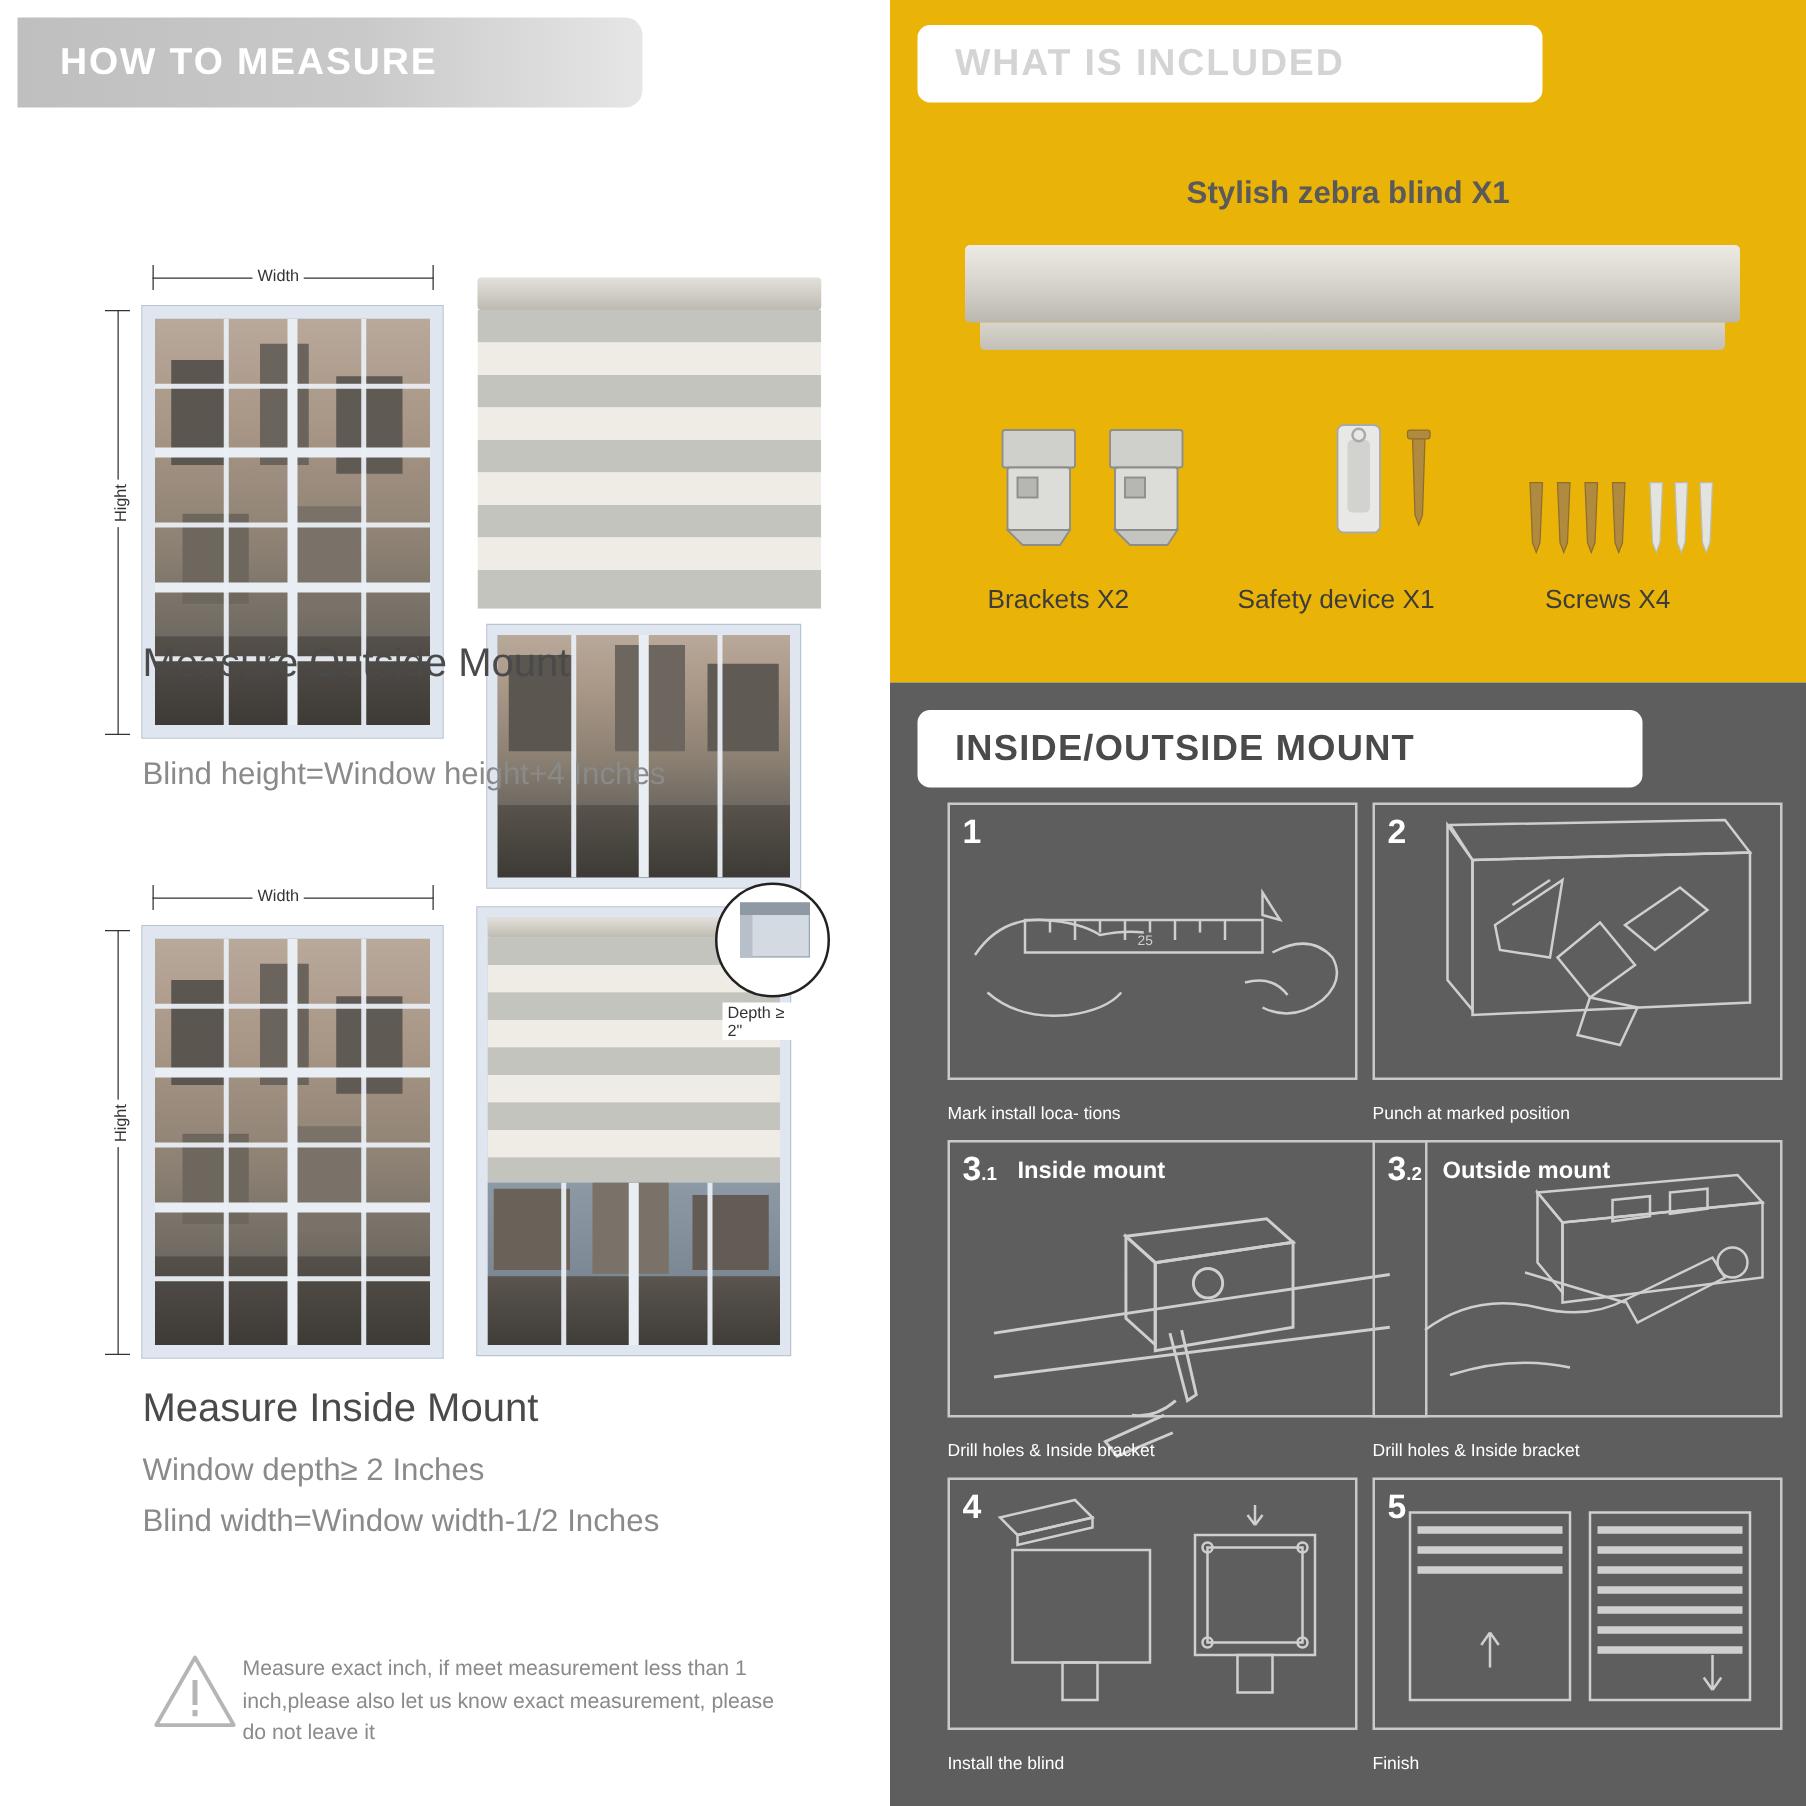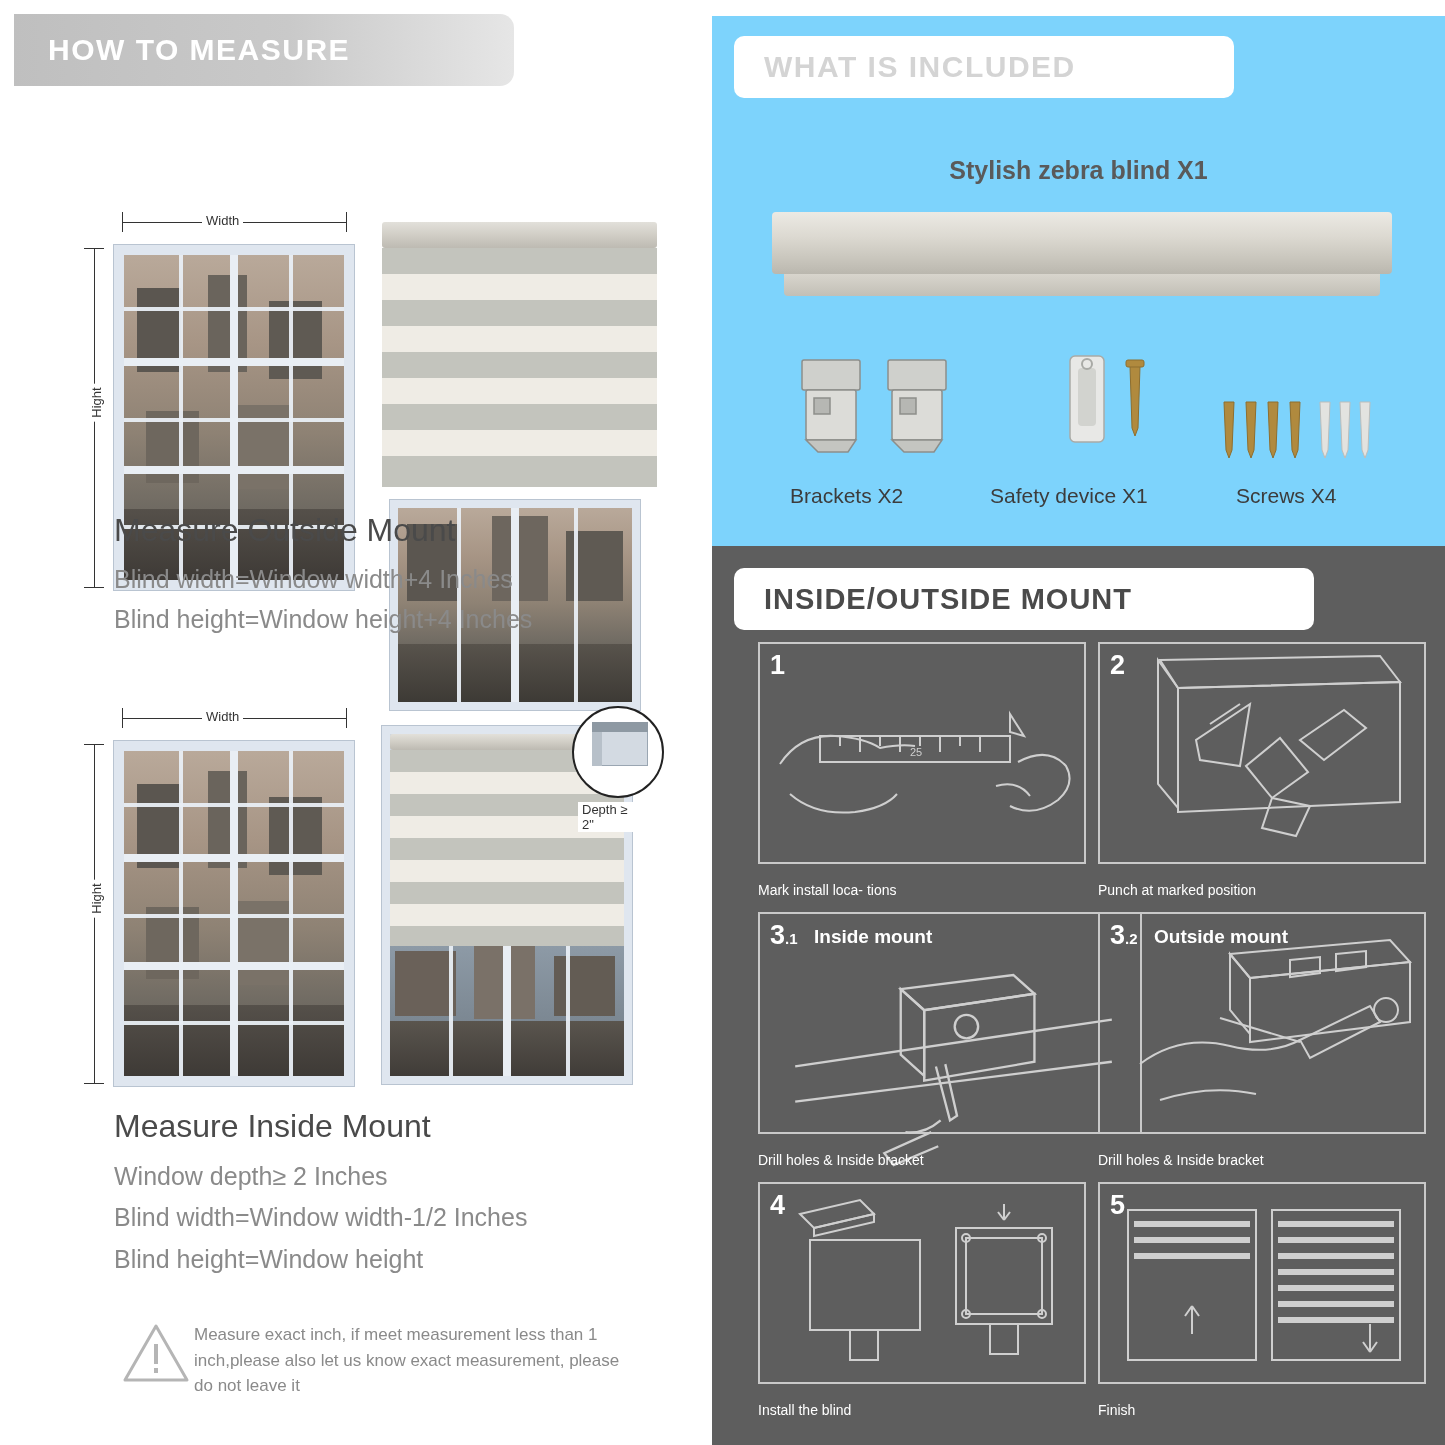--- a/index.html
+++ b/index.html
@@ -80,22 +80,22 @@
     position:absolute; font-size:25px; color:#8a8a8a;
   }
   .note {
     position:absolute; font-size:17px; color:#8a8a8a; line-height:1.5;
   }
 
   
   .right-col { position:absolute; left:712px; top:0; width:733px; height:1445px; }
 
   .included-panel {
-    position:absolute; left:0; top:16px; width:733px; height:546px;
-    background:#7dd3fc;
+    position:absolute; left:0; top:0; width:733px; height:546px;
+    background:#eab308;
   }
   .banner-right {
     position:absolute; left:22px; top:20px; width:500px; height:62px;
     background:linear-gradient(90deg,#ffffff 0%, #ffffff 62%, #ffffff 100%);
     border-radius:10px;
     display:flex; align-items:center; padding-left:30px;
     color:#d4d4d4; font-size:30px; font-weight:bold; letter-spacing:1.5px;
   }
   .included-title {
     position:absolute; width:100%; text-align:center; top:140px;
@@ -212,21 +212,20 @@
             <div class="stripe stripe-light" style="height:26px;"></div>
             <div class="stripe stripe-dark" style="height:26px;"></div>
             <div class="stripe stripe-light" style="height:26px;"></div>
             <div class="stripe stripe-dark" style="height:31px;"></div>
           </div>
         </div>
       </div>
     </div>
 
     <div class="heading" style="left:100px;top:512px;">Measure Outside Mount</div>
-    <div class="subline" style="left:100px;top:565px;">Blind width=Window width+4 Inches</div>
     <div class="subline" style="left:100px;top:605px;">Blind height=Window height+4 Inches</div>
 
     <div class="win-wrap" style="left:0;top:696px;width:712px;height:400px;">
       <div class="arrow-line-h" style="left:108px;top:22px;width:225px;"></div>
       <div class="tick" style="left:108px;top:12px;width:1px;height:20px;"></div>
       <div class="tick" style="left:332px;top:12px;width:1px;height:20px;"></div>
       <div class="dim-label" style="left:188px;top:13px;">Width</div>
 
       <div class="arrow-line-v" style="left:80px;top:48px;height:340px;"></div>
       <div class="tick" style="left:70px;top:48px;width:20px;height:1px;"></div>
@@ -289,21 +288,20 @@
           <div style="position:absolute;left:18px;top:14px;width:56px;height:10px;background:#8e99a3;"></div>
           <div style="position:absolute;left:18px;top:24px;width:10px;height:34px;background:#b7c0c9;"></div>
         </div>
         <div class="dim-label" style="left:196px;top:76px;font-size:13px;">Depth ≥ 2"</div>
       </div>
     </div>
 
     <div class="heading" style="left:100px;top:1108px;">Measure Inside Mount</div>
     <div class="subline" style="left:100px;top:1162px;">Window depth≥ 2 Inches</div>
     <div class="subline" style="left:100px;top:1203px;">Blind width=Window width-1/2 Inches</div>
-    <div class="subline" style="left:100px;top:1245px;">Blind height=Window height</div>
 
     <div style="position:absolute;left:108px;top:1322px;width:68px;height:62px;">
       <svg width="68" height="62" viewBox="0 0 68 62">
         <polygon points="34,4 65,58 3,58" fill="none" stroke="#b5b5b5" stroke-width="3" stroke-linejoin="round"></polygon>
         <rect x="32" y="22" width="4" height="20" fill="#b5b5b5"></rect>
         <rect x="32" y="46" width="4" height="5" fill="#b5b5b5"></rect>
       </svg>
     </div>
     <div class="note" style="left:180px;top:1322px;width:440px;">Measure exact inch, if meet measurement less than 1 inch,please also let us know exact measurement, please do not leave it</div>
   </div>

